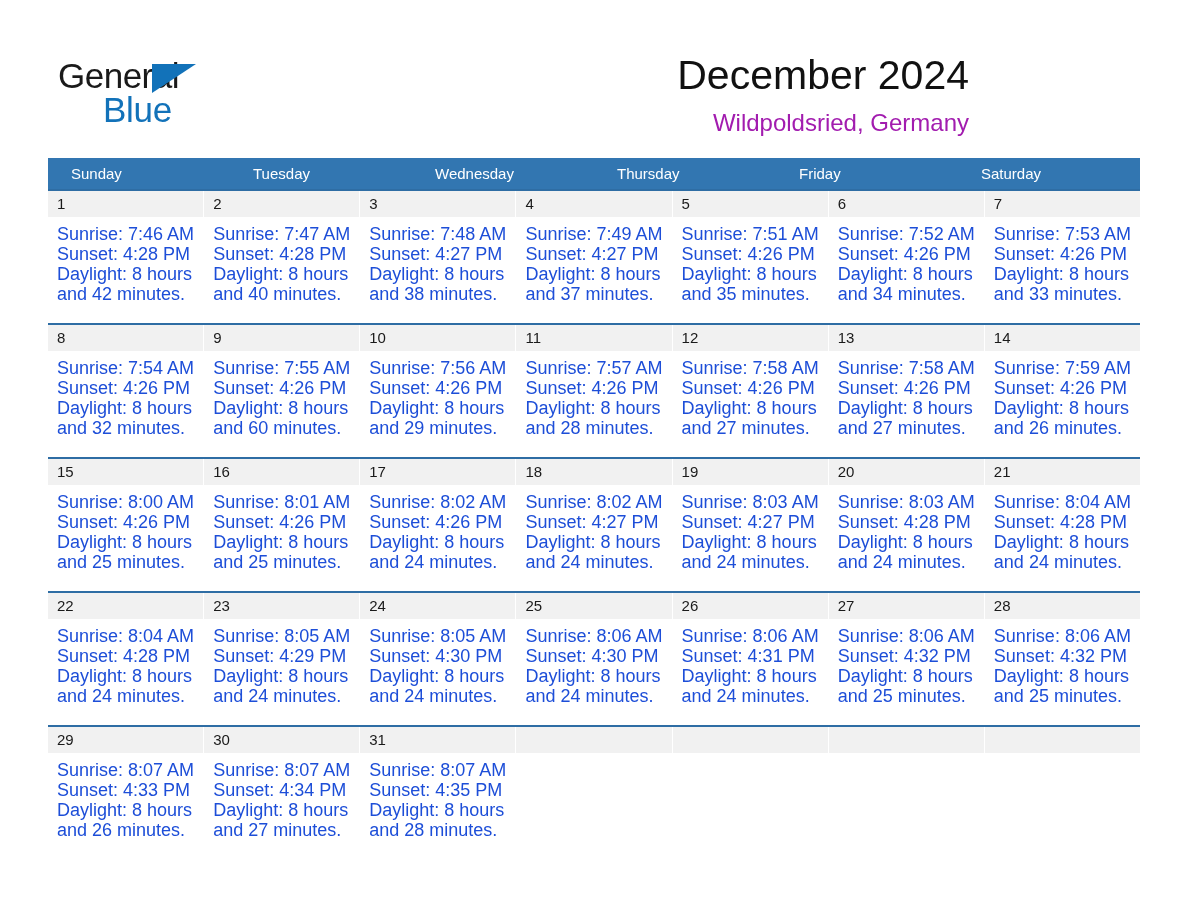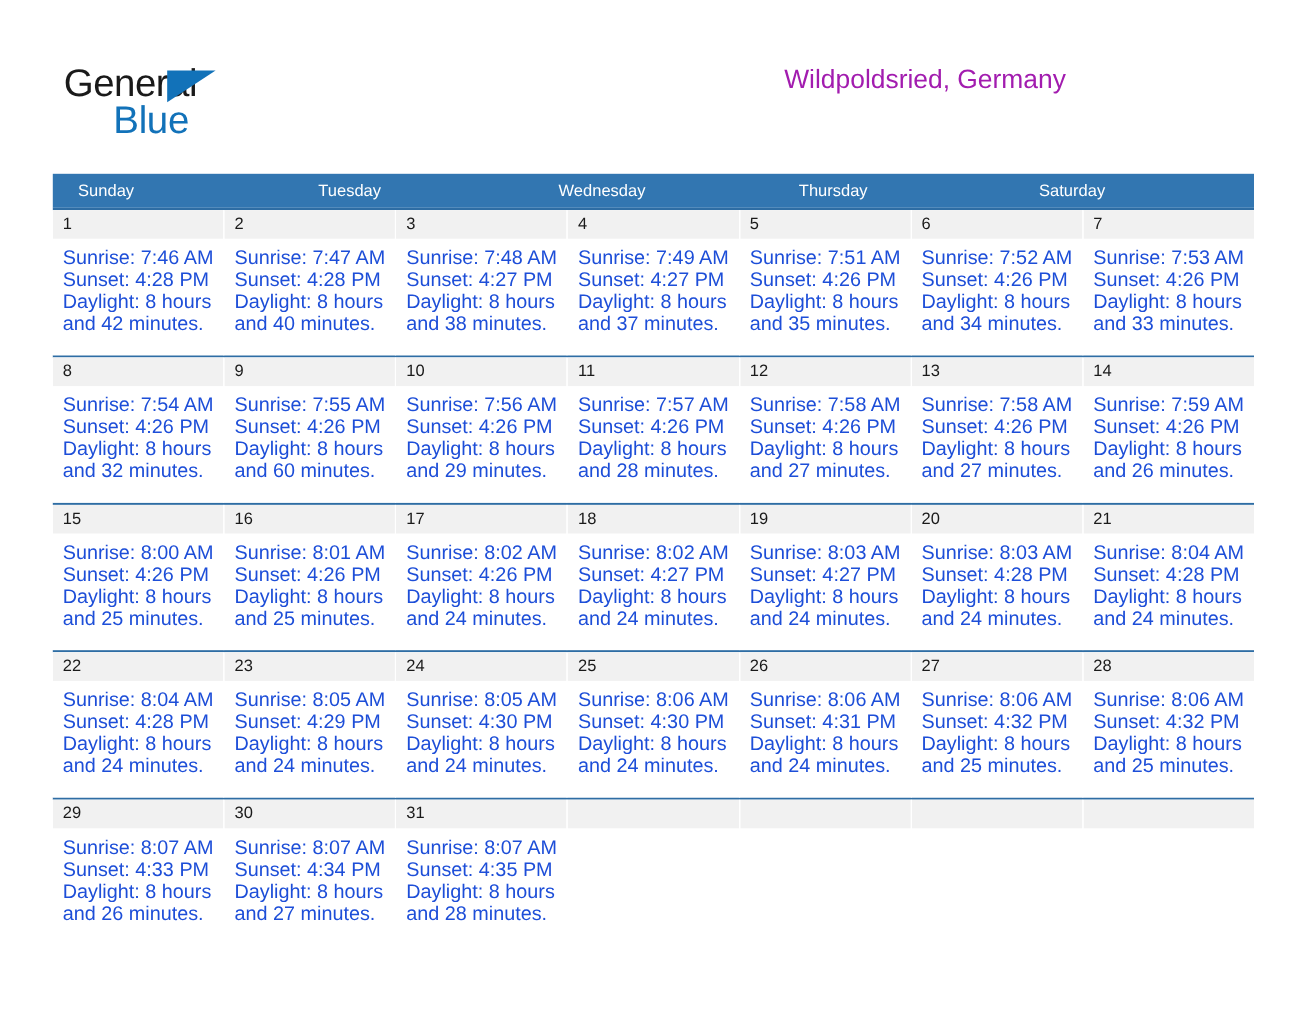--- a/index.html
+++ b/index.html
@@ -162,32 +162,34 @@
 
   <div class="top">
 
     <div class="logo">
       <span class="logo-general">General</span>
       <span class="logo-tri"></span>
       <span class="logo-blue">Blue</span>
     </div>
 
     <div class="titles">
+      <div class="month-title">December 2024</div>
       <div class="location">Wildpoldsried, Germany</div>
     </div>
 
   </div>
 
   <div class="calendar">
 
     <div class="weekday-row">
       <div class="weekday">Sunday</div>
       <div class="weekday">Tuesday</div>
       <div class="weekday">Wednesday</div>
       <div class="weekday">Thursday</div>
+      <div class="weekday">Friday</div>
       <div class="weekday">Saturday</div>
     </div>
 
     <div class="week-row">
       <div class="day-cell">
         <div class="day-num">1</div>
         <div class="day-body">
           <div>Sunrise: 7:46 AM</div>
           <div>Sunset: 4:28 PM</div>
           <div>Daylight: 8 hours</div>

